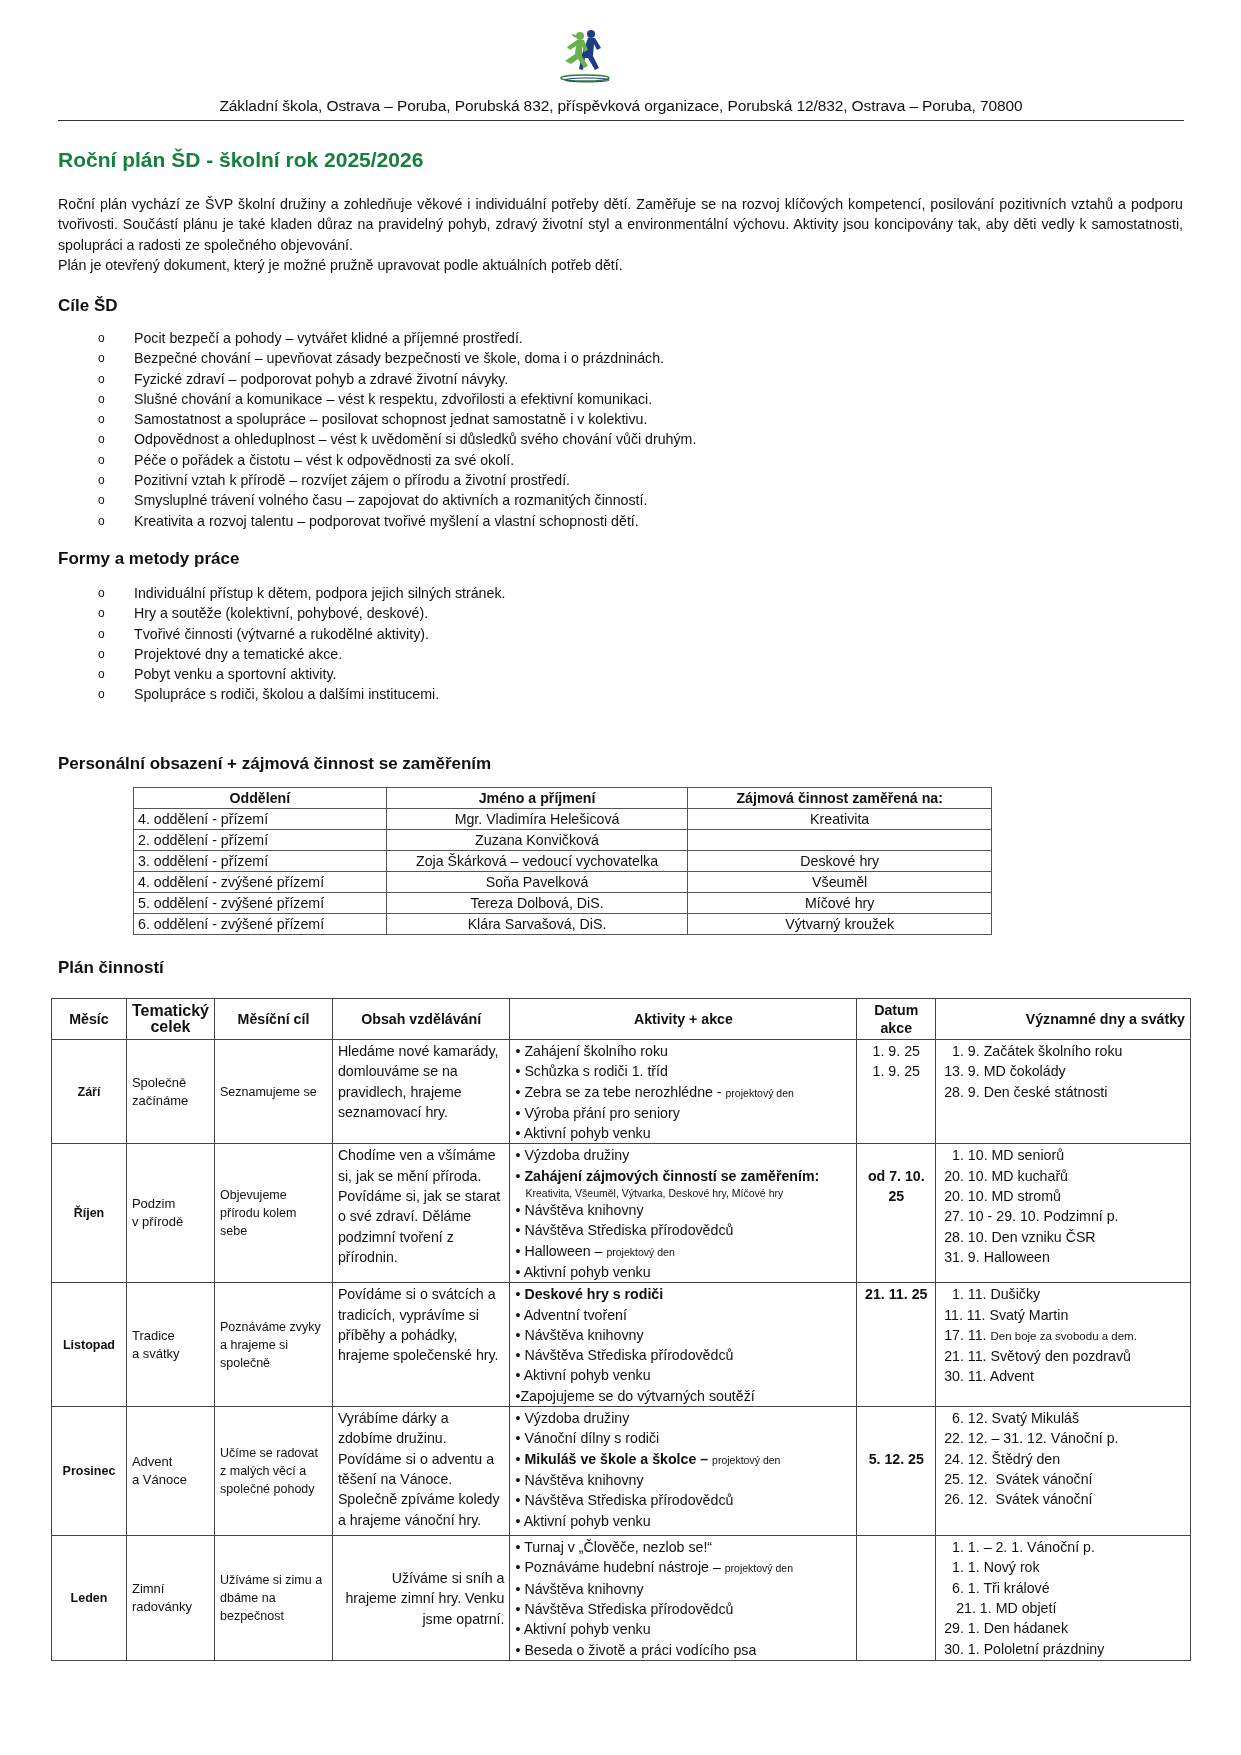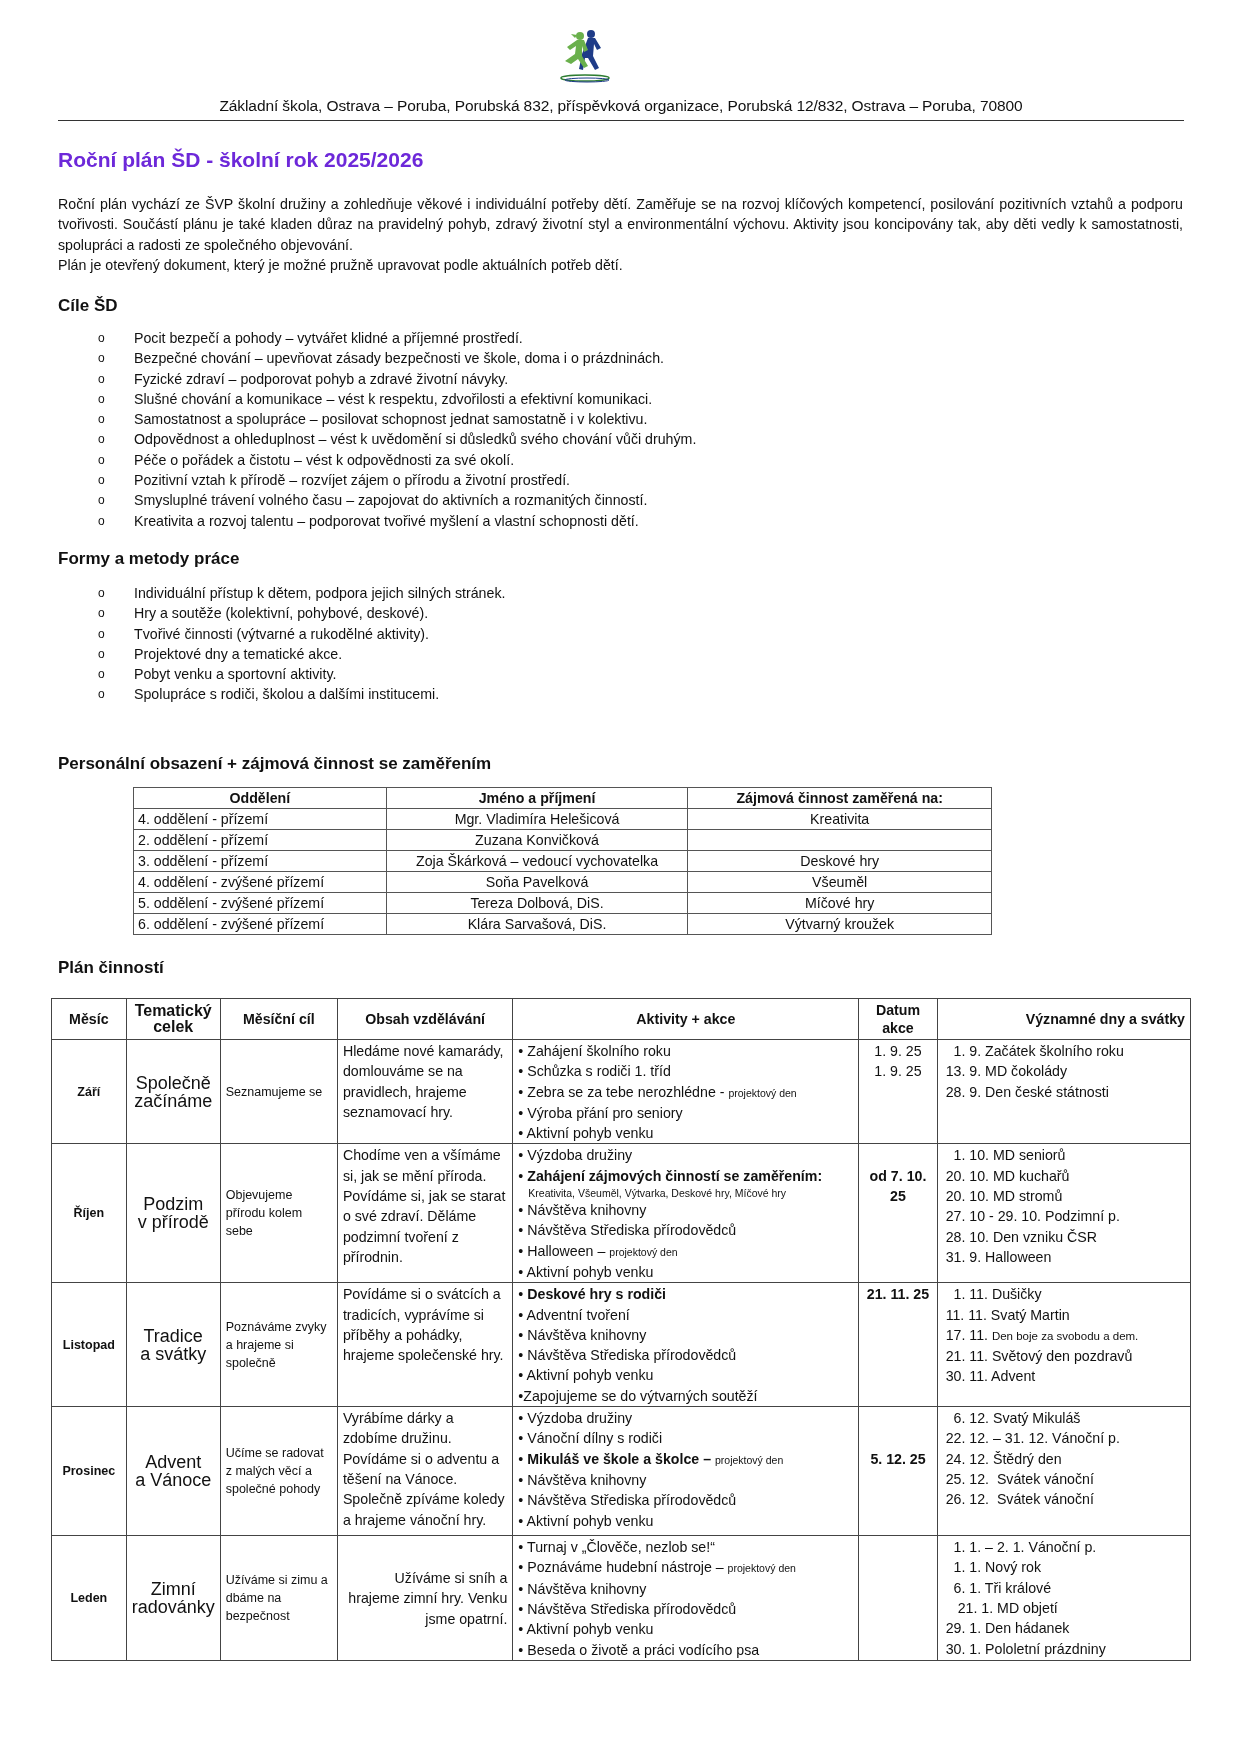--- a/index.html
+++ b/index.html
@@ -4,38 +4,38 @@
 <style>
   html, body { margin: 0; padding: 0; background: #ffffff; }
   body { width: 1241px; height: 1755px; position: relative; overflow: hidden;
          font-family: "Liberation Sans", sans-serif; color: #111; }
   .page { position: absolute; left: 0; top: 0; width: 1241px; height: 1755px; }
   .logo { position: absolute; left: 555px; top: 26px; width: 60px; height: 60px; }
   .header-line { position: absolute; left: 58px; top: 97px; width: 1126px; text-align: center;
                  font-size: 15.5px; letter-spacing: -0.1px; }
   .header-rule { position: absolute; left: 58px; top: 120px; width: 1126px; height: 0;
                  border-top: 1.3px solid #333; }
-  .title { position: absolute; left: 58px; top: 148px; font-size: 21px; font-weight: bold; color: #6d28d9; }
+  .title { position: absolute; left: 58px; top: 148px; font-size: 21px; font-weight: bold; color: #15803d; }
   .intro { position: absolute; left: 58px; top: 194px; width: 1125px; font-size: 14.2px; line-height: 20.3px;
            text-align: justify; }
   .intro p { margin: 0; }
   .h2 { position: absolute; left: 58px; font-size: 17px; font-weight: bold; }
   ul.circle { position: absolute; left: 58px; margin: 0; padding: 0; list-style: none; font-size: 14.2px; }
   ul.circle li { position: relative; padding-left: 76px; height: 20.3px; line-height: 20.3px; }
   ul.circle li .bullet { position: absolute; left: 40px; top: 0; font-size: 12px; }
   table.staff { position: absolute; left: 133px; top: 787px; width: 859px; border-collapse: collapse; font-size: 14.2px; }
   table.staff td, table.staff th { border: 1.3px solid #555; height: 20px; padding: 0 4px; line-height: 19px; }
   table.staff th { font-weight: bold; text-align: center; }
   table.staff td.c { text-align: center; }
   table.plan { position: absolute; left: 51px; top: 998px; width: 1140px; border-collapse: collapse; font-size: 14.2px; }
   table.plan th, table.plan td { border: 1.5px solid #444; vertical-align: middle; padding: 0 5px; }
   table.plan th { font-weight: bold; text-align: center; height: 40px; line-height: 18px; }
   table.plan th.small { font-size: 16px; line-height: 16px; font-weight: normal; }
   table.plan td.month { font-weight: bold; text-align: center; font-size: 12.5px; }
-  table.plan td.theme { text-align: center; font-size: 18px; line-height: 18px; }
+  table.plan td.theme { text-align: left; font-size: 13px; line-height: 18px; }
   table.plan td.goal { font-size: 12.5px; line-height: 18px; }
   table.plan td.content { font-size: 14.2px; line-height: 20.3px; vertical-align: top; padding-top: 1px; }
   table.plan td.acts { font-size: 14.2px; line-height: 20.3px; vertical-align: top; padding-top: 1px; }
   table.plan td.date { text-align: center; vertical-align: top; font-size: 14.2px; line-height: 20.3px; padding-top: 1px; }
   table.plan td.days { vertical-align: top; font-size: 14.2px; line-height: 20.3px; padding-top: 1px; padding-left: 8px; }
   .act { white-space: nowrap; }
   .act.bold .t { font-weight: bold; }
   .note { font-size: 10.5px; }
   .subnote { font-size: 10.5px; padding-left: 10px; line-height: 14px; display: block; }
   .day { white-space: nowrap; }

